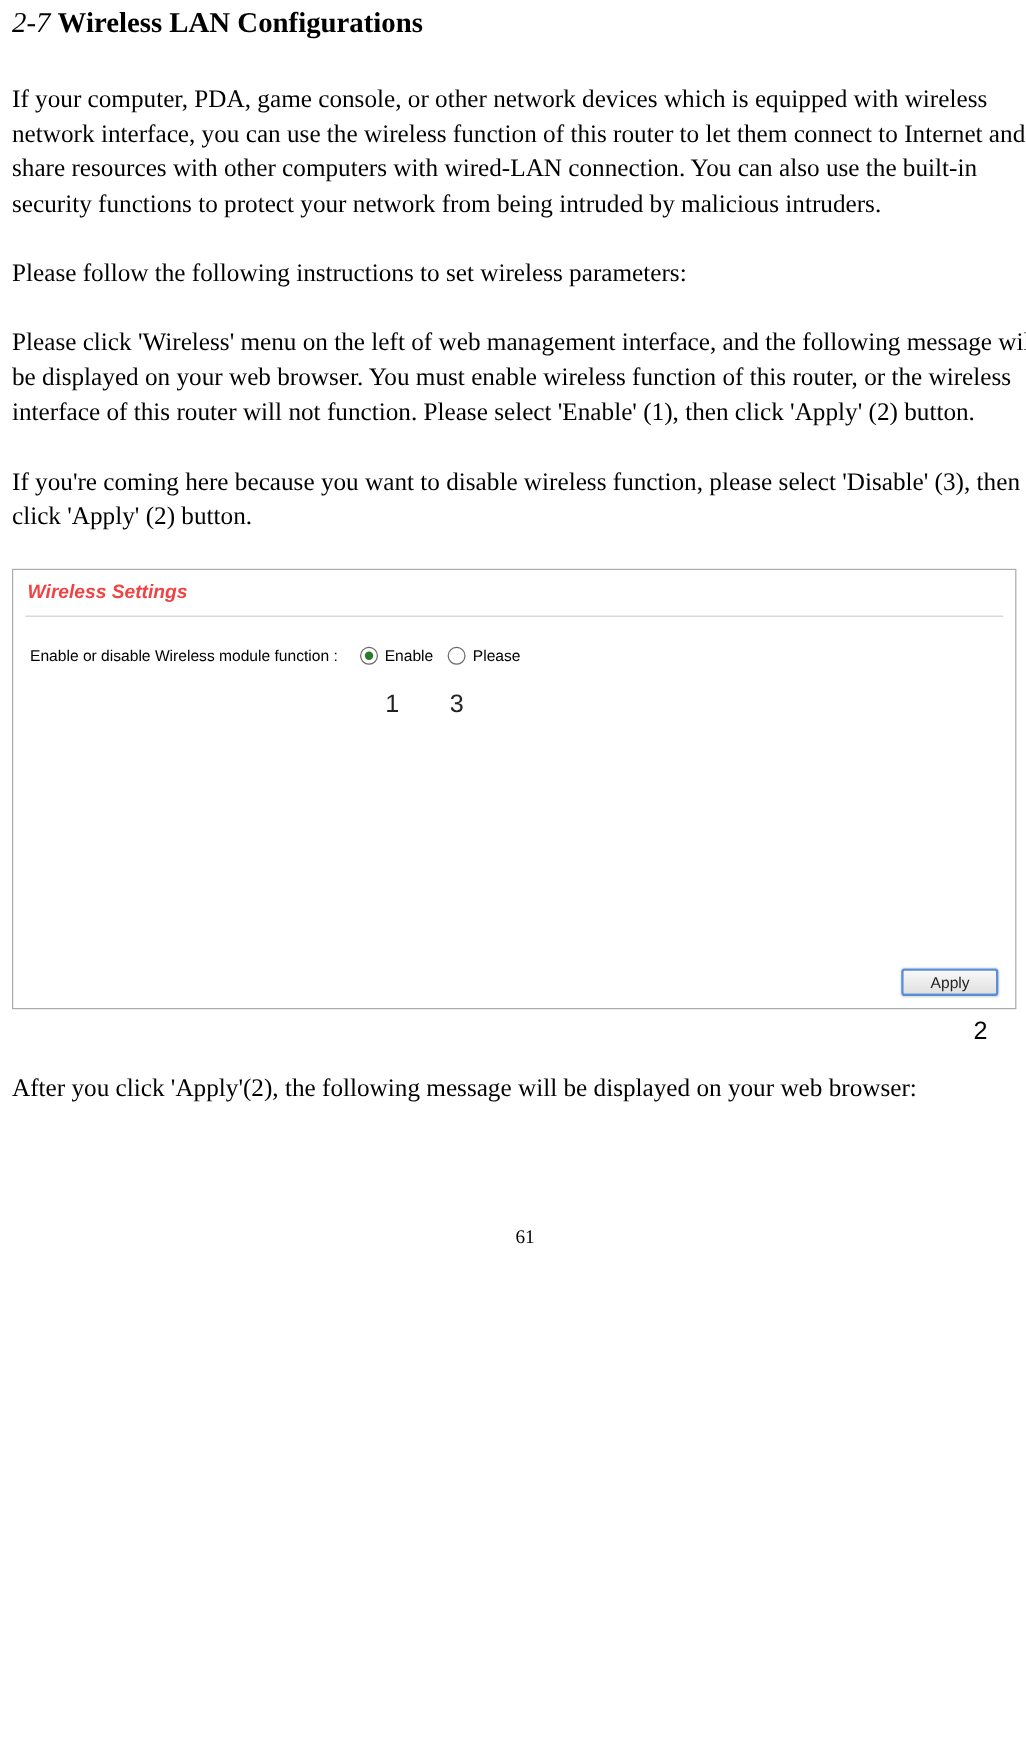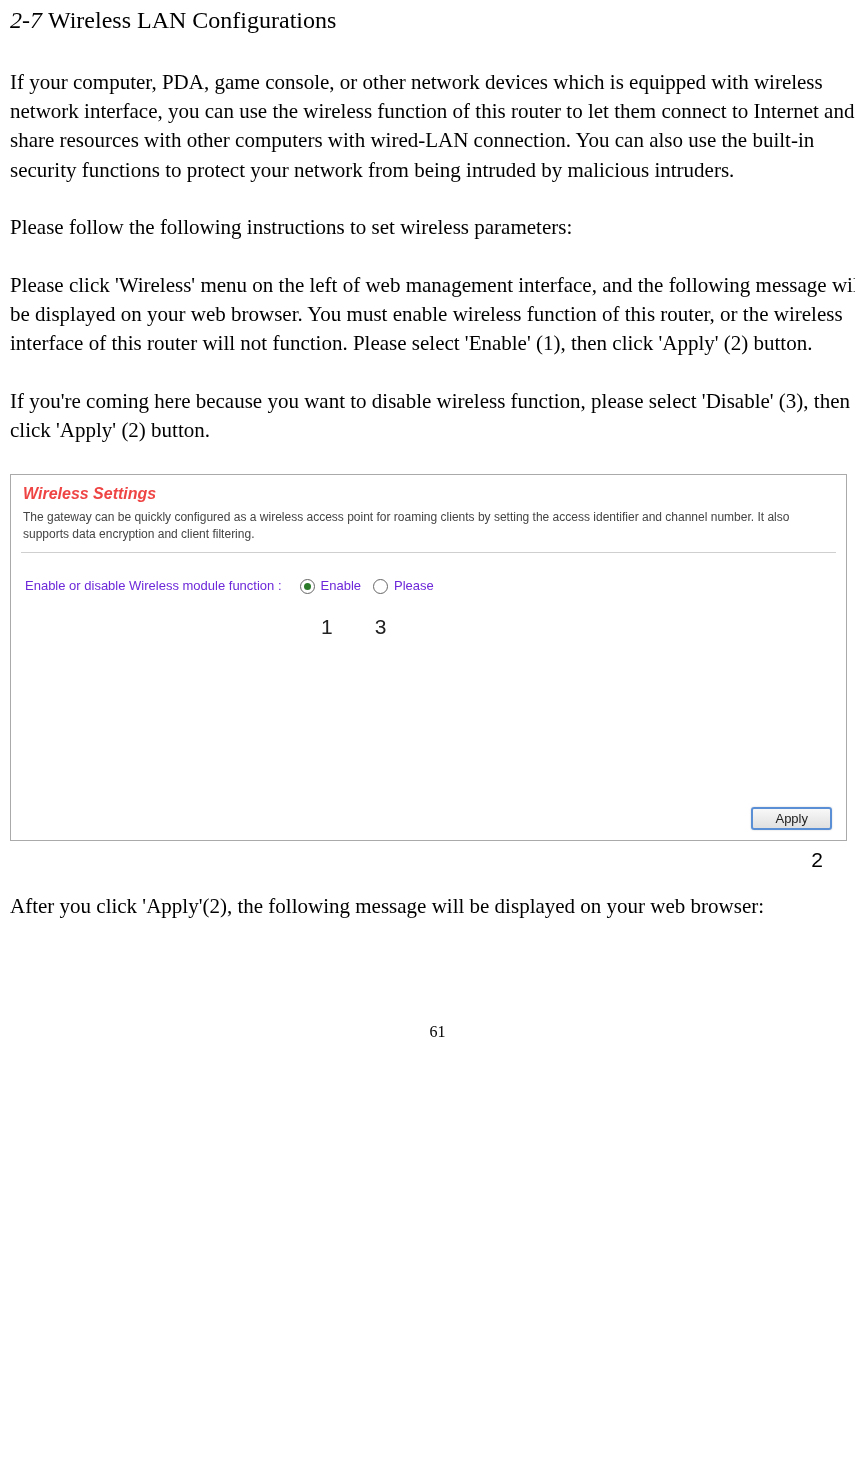--- a/index.html
+++ b/index.html
@@ -15,21 +15,21 @@
     .heading {
       font-size: 24px;
       margin-top: 4px;
       margin-bottom: 30px;
     }
     .heading-prefix {
       font-weight: normal;
       font-style: italic;
     }
     .heading-title {
-      font-weight: normal;
+      font-weight: bold;
     }
     .paragraph {
       margin-bottom: 28px;
     }
     .screenshot-container {
       width: 835px;
       height: 365px;
       border: 1px solid #aaa;
       background: #ffffff;
       font-family: Arial, Helvetica, sans-serif;
@@ -53,21 +53,21 @@
     }
     .ws-divider {
       border-top: 1px solid #cfcfcf;
       margin: 4px 10px 0 10px;
     }
     .ws-form-row {
       display: flex;
       align-items: center;
       padding: 24px 14px 8px 14px;
       font-size: 13px;
-      color: #6d28d9;
+      color: #000000;
     }
     .ws-form-label {
       margin-right: 18px;
     }
     .ws-radio-group {
       display: inline-flex;
       align-items: center;
       gap: 6px;
     }
     .ws-radio {
@@ -136,21 +136,20 @@
   <span class="heading-prefix">2-7 </span><span class="heading-title">Wireless LAN Configurations</span>
 </div>
 
 <div class="paragraph">If your computer, PDA, game console, or other network devices which is equipped with wireless network interface, you can use the wireless function of this router to let them connect to Internet and share resources with other computers with wired-LAN connection. You can also use the built-in security functions to protect your network from being intruded by malicious intruders.</div>
 <div class="paragraph">Please follow the following instructions to set wireless parameters:</div>
 <div class="paragraph">Please click 'Wireless' menu on the left of web management interface, and the following message will be displayed on your web browser. You must enable wireless function of this router, or the wireless interface of this router will not function. Please select 'Enable' (1), then click 'Apply' (2) button.</div>
 <div class="paragraph">If you're coming here because you want to disable wireless function, please select 'Disable' (3), then click 'Apply' (2) button.</div>
 
 <div class="screenshot-container">
   <div class="ws-title">Wireless Settings</div>
-  <div class="ws-desc">The gateway can be quickly configured as a wireless access point for roaming clients by setting the access identifier and channel number. It also supports data encryption and client filtering.</div>
   <div class="ws-divider"></div>
   <div class="ws-form-row">
     <span class="ws-form-label">Enable or disable Wireless module function :</span>
     <span class="ws-radio-group">
       <span class="ws-radio checked"></span>
       <span class="ws-radio-label">Enable</span>
     </span>
     <span class="ws-radio-group">
       <span class="ws-radio"></span>
       <span class="ws-radio-label">Please</span>

